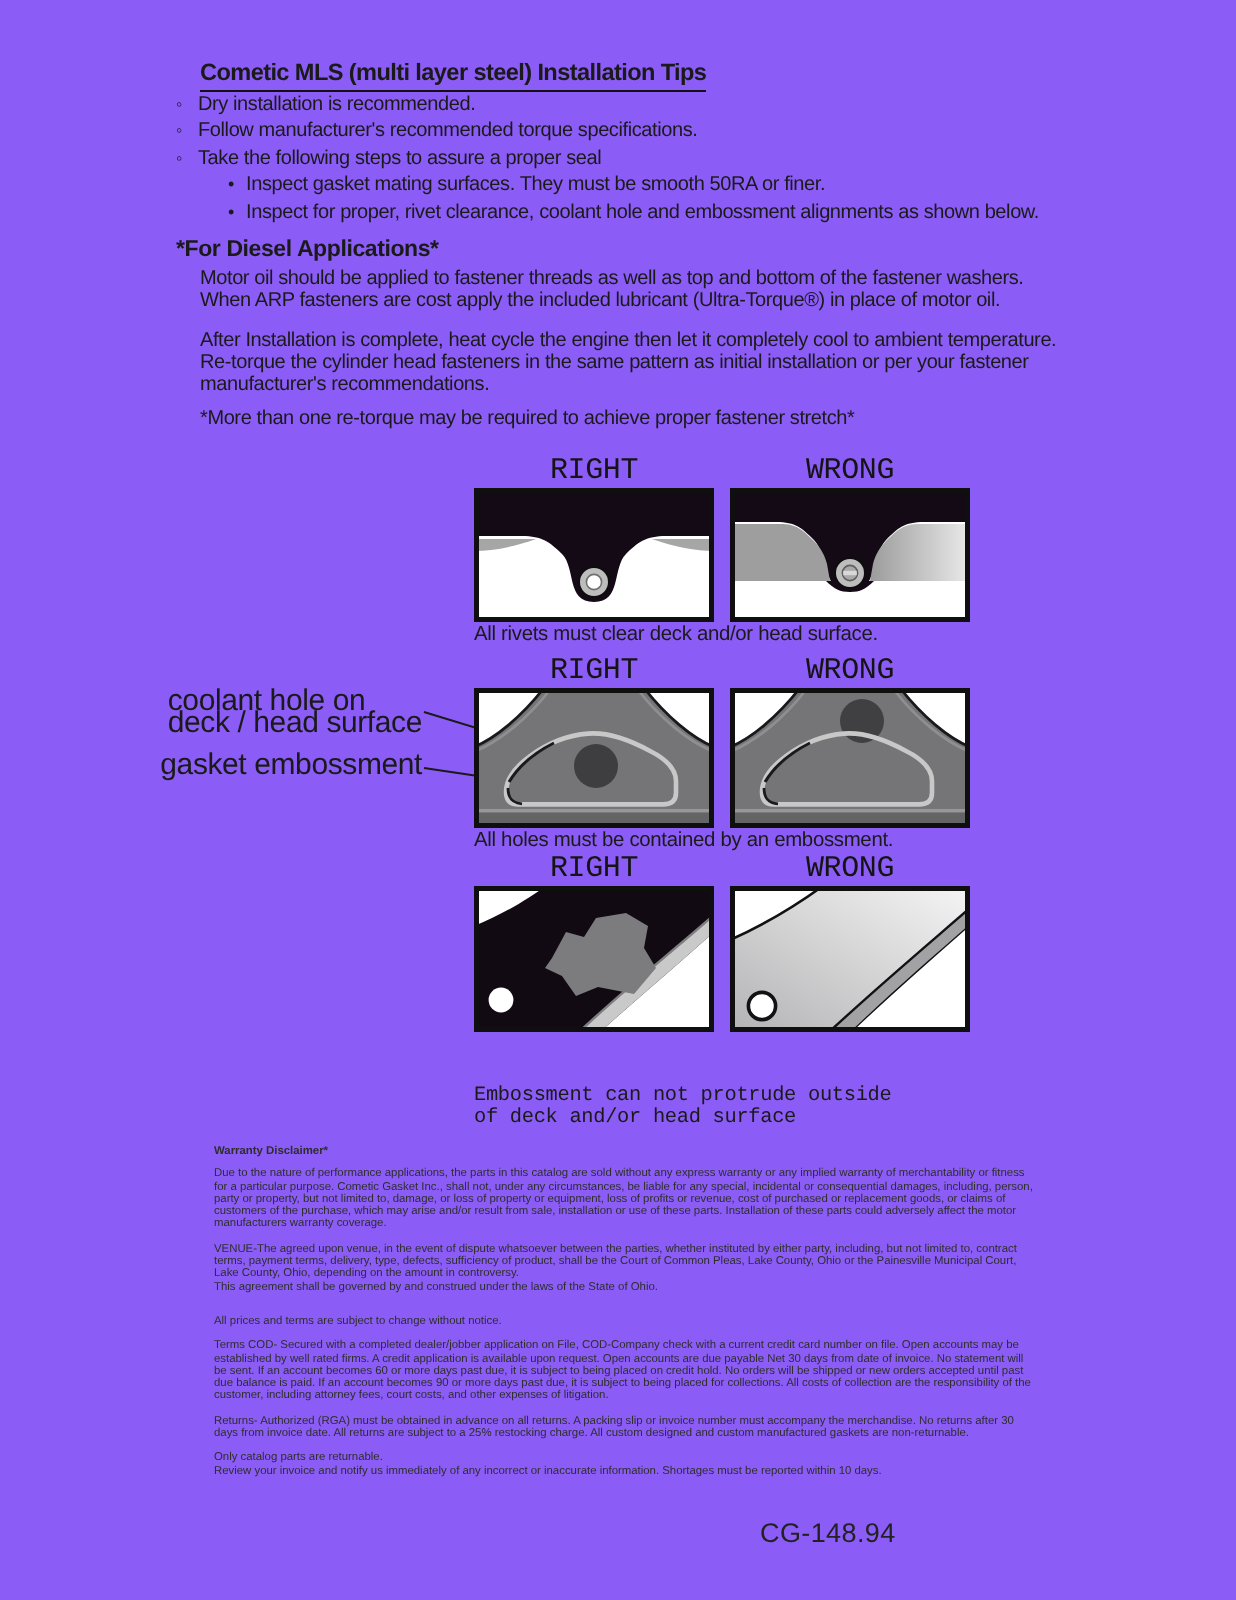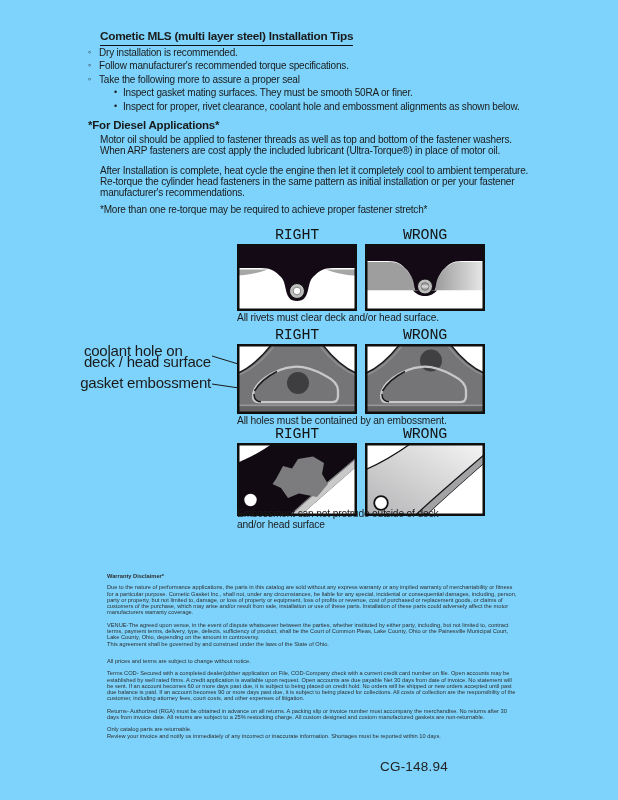--- a/index.html
+++ b/index.html
@@ -1,16 +1,16 @@
 <!DOCTYPE html>
 <html><head>
 <meta charset="utf-8">
 <style>
   html,body{margin:0;padding:0;background:#fff;}
-  .page{position:relative;width:618px;height:800px;background:#7dd3fc;overflow:hidden;
+  .page{position:relative;width:618px;height:800px;background:#8b5cf6;overflow:hidden;
         font-family:"Liberation Sans","DejaVu Sans",sans-serif;color:#1a1a1a;}
   .abs{position:absolute;}
   .title{left:100px;top:29px;font-size:11.8px;font-weight:bold;letter-spacing:-0.3px;
          border-bottom:1.6px solid #111;padding-bottom:2px;}
   .blist{left:88px;top:46px;font-size:10px;letter-spacing:-0.2px;line-height:13.4px;white-space:nowrap;}
   .brow{position:relative;padding-left:11px;}
   .brow.sub{margin-left:26px;padding-left:9px;}
   .brow::before{content:"\25E6";position:absolute;left:0;top:0;font-size:9px;}
   .brow.sub::before{content:"\2022";font-size:9px;}
   .h2{left:88px;top:119px;font-size:11.5px;font-weight:bold;letter-spacing:-0.2px;}
@@ -28,21 +28,21 @@
 </style>
 </head>
 <body>
 
 <div class="page">
 
   <div class="abs title">Cometic MLS (multi layer steel) Installation Tips</div>
   <div class="abs blist">
     <div class="brow">Dry installation is recommended.</div>
     <div class="brow">Follow manufacturer's recommended torque specifications.</div>
-    <div class="brow">Take the following more to assure a proper seal</div>
+    <div class="brow">Take the following steps to assure a proper seal</div>
     <div class="brow sub">Inspect gasket mating surfaces.  They must be smooth 50RA or finer.</div>
     <div class="brow sub">Inspect for proper, rivet clearance, coolant hole and embossment alignments as shown below.</div>
   </div>
 
   <div class="abs h2">*For Diesel Applications*</div>
   <div class="abs para" style="top:135px;">Motor oil should be applied to fastener threads as well as top and bottom of the fastener washers. When ARP fasteners are cost apply the included lubricant (Ultra-Torque®) in place of motor oil.</div>
   <div class="abs para" style="top:166px;">After Installation is complete, heat cycle the engine then let it completely cool to ambient temperature. Re-torque the cylinder head fasteners in the same pattern as initial installation or per your fastener manufacturer's recommendations.</div>
   <div class="abs para" style="top:205px;">*More than one re-torque may be required to achieve proper fastener stretch*</div>
 
   <div class="abs dlabel" style="left:237px;top:227px;">RIGHT</div>
@@ -160,21 +160,21 @@
       <rect x="0" y="0" width="120" height="73" fill="#ffffff"></rect>
       <path d="M0,27 C17,19.5 34,9 46.5,0 H120 V19 C100,36.5 81,53 60,73 H0 Z" fill="url(#gw3)"></path>
       <path d="M0,27 C17,19.5 34,9 46.5,0" stroke="#121214" stroke-width="1.3" fill="none"></path>
       <path d="M60,73 C81,53 100,36.5 120,19" stroke="#121214" stroke-width="1.3" fill="none"></path>
       <path d="M60,73 C81,53 100,36.5 120,19 V11 C97.5,30.5 76,48.5 49.5,73 Z" fill="#a2a2a4"></path>
       <path d="M49.5,73 C76,48.5 97.5,30.5 120,11" stroke="#121214" stroke-width="1.2" fill="none"></path>
       <circle cx="16" cy="60" r="6.8" fill="#ffffff" stroke="#121214" stroke-width="1.8"></circle>
       <rect x="1.25" y="1.25" width="117.5" height="70.5" fill="none" stroke="#0f0f0f" stroke-width="2.5"></rect>
     </svg>
   </div>
-  <div class="abs cap" style="top:509px;width:216px;">Embossment can not protrude outside of deck and/or head surface</div>
+  <div class="abs cap" style="top:544px;width:216px;font-family:Liberation Mono, monospace;">Embossment can not protrude outside of deck and/or head surface</div>
 
   <div class="abs legal">
     <p class="head">Warranty Disclaimer*</p>
     <p>Due to the nature of performance applications, the parts in this catalog are sold without any express warranty or any implied warranty of merchantability or fitness for a particular purpose.  Cometic Gasket Inc., shall not, under any circumstances, be liable for any special, incidental or consequential damages, including, person, party or property, but not limited to, damage, or loss of property or equipment, loss of profits or revenue, cost of purchased or replacement goods, or claims of customers of the purchase, which may arise and/or result from sale, installation or use of these parts.  Installation of these parts could adversely affect the motor manufacturers warranty coverage.</p>
     <p class="tight">VENUE-The agreed upon venue, in the event of dispute whatsoever between the parties, whether instituted by either party, including, but not limited to, contract terms, payment terms, delivery, type, defects, sufficiency of product, shall be the Court of Common Pleas, Lake County, Ohio or the Painesville Municipal Court, Lake County, Ohio, depending on the amount in controversy.</p>
     <p>This agreement shall be governed by and construed under the laws of the State of Ohio.</p>
     <p class="allprices">All prices and terms are subject to change without notice.</p>
     <p>Terms COD- Secured with a completed dealer/jobber application on File, COD-Company check with a current credit card number on file.  Open accounts may be established by well rated firms.  A credit application is available upon request.  Open accounts are due payable Net 30 days from date of invoice.  No statement will be sent.  If an account becomes 60 or more days past due, it is subject to being placed on credit hold.  No orders will be shipped or new orders accepted until past due balance is paid.  If an account becomes 90 or more days past due, it is subject to being placed for collections.  All costs of collection are the responsibility of the customer, including attorney fees, court costs, and other expenses of litigation.</p>
     <p>Returns- Authorized (RGA) must be obtained in advance on all returns.  A packing slip or invoice number must accompany the merchandise.  No returns after 30 days from invoice date.  All returns are subject to a 25% restocking charge.  All custom designed and custom manufactured gaskets are non-returnable.</p>
     <p class="tight">Only catalog parts are returnable.</p>

